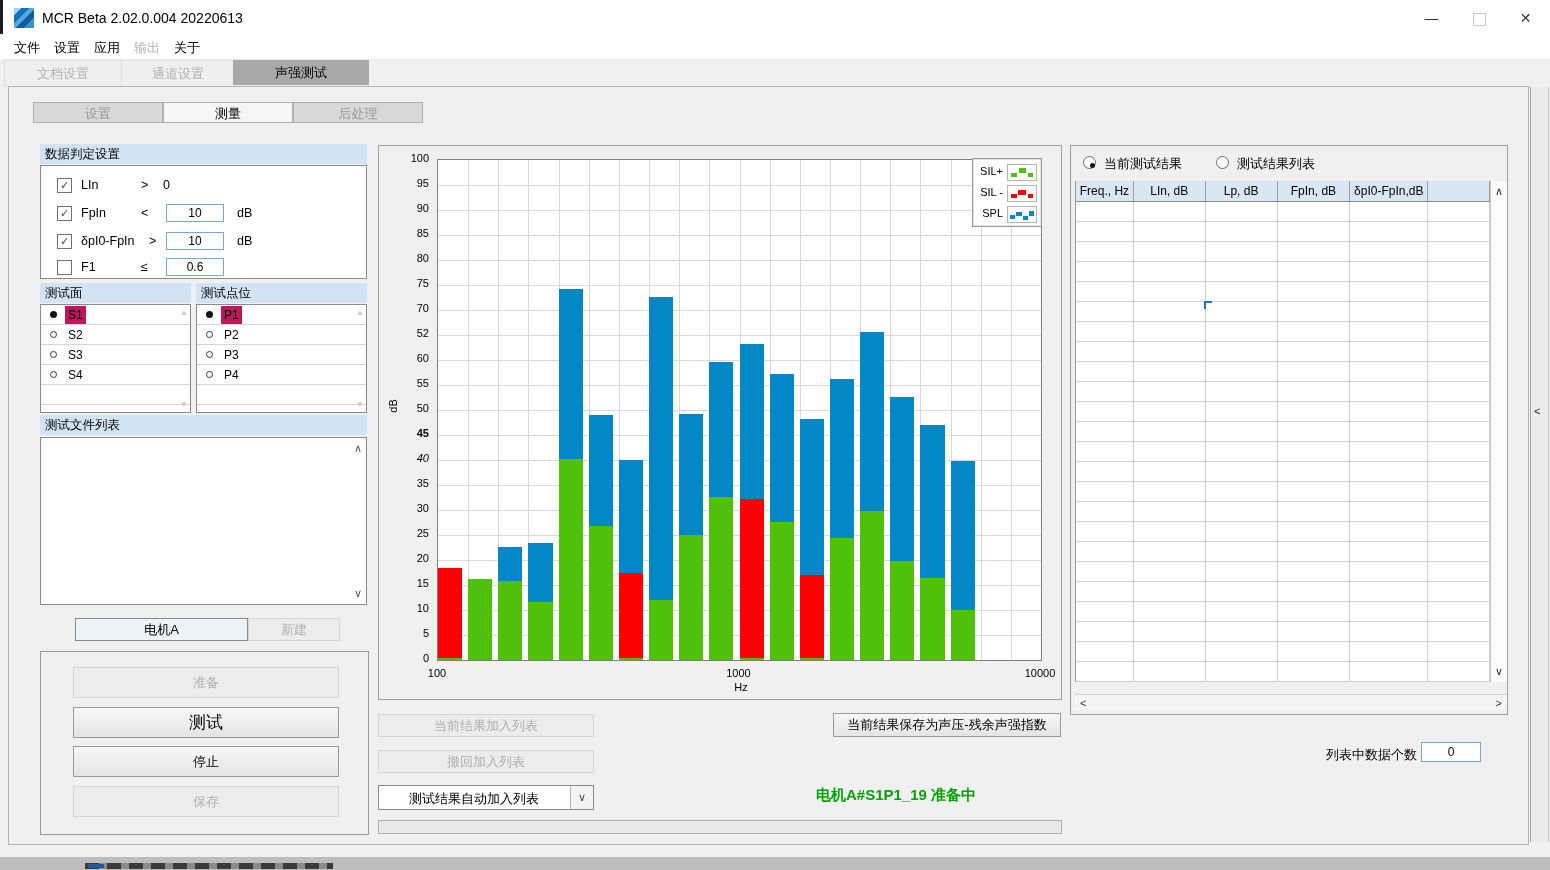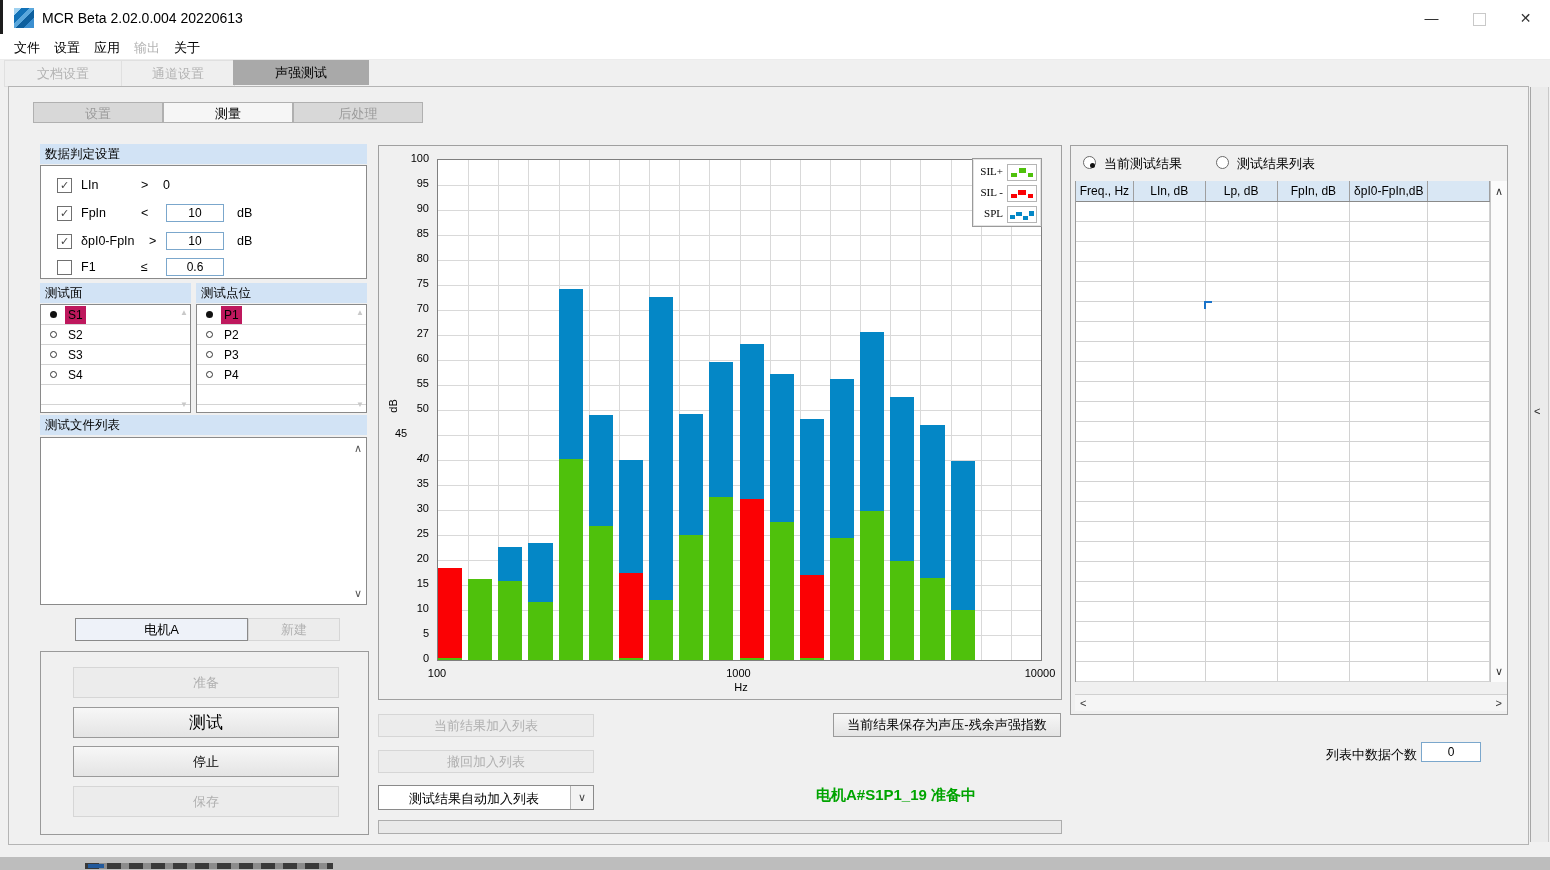--- a/index.html
+++ b/index.html
@@ -58,21 +58,21 @@
   .btn.motor{background:#eef2f9;border:1px solid #8a8a8a;color:#000;}
   .ctrlbox{left:40px;top:651px;width:327px;height:182px;border:1px solid #9a9a9a;}
   
   .chartpanel{left:378px;top:145px;width:684px;height:555px;background:#f0f0f0;border:1px solid #a0a0a0;box-sizing:border-box;}
   #plot{left:437px;top:159px;width:603px;height:500px;background:#fff;border:1px solid #7f7f7f;overflow:hidden;}
   .gridh,.gridv{position:absolute;background:#d9d9d9;}
   .bar{position:absolute;bottom:0;}
   .tick{position:absolute;font-size:11px;color:#000;}
   .legend{left:972px;top:158px;width:68px;height:67px;background:#fff;border:1px solid #9a9a9a;box-shadow:inset 0 0 0 1px #e3e3e3;}
   .lgrow{position:absolute;left:0;width:100%;height:20px;}
-  .lglabel{position:absolute;right:38px;top:3px;font-size:11px;color:#000;font-family:Liberation Serif, serif;}
+  .lglabel{position:absolute;right:38px;top:3px;font-size:11px;color:#000;}
   .lgicon{position:absolute;right:4px;top:2px;width:28px;height:15px;background:#fff;border:1px solid #b5b5b5;}
   .lgicon i{position:absolute;display:block;}
   
   .rpanel{left:1070px;top:145px;width:438px;height:570px;background:#f0f0f0;border:1px solid #a0a0a0;box-sizing:border-box;}
   .radio{width:13px;height:13px;border-radius:50%;border:1px solid #6a6a6a;background:#fff;box-sizing:border-box;}
   .radio.sel::after{content:"";position:absolute;left:3px;top:3px;width:5px;height:5px;border-radius:50%;background:#111;display:block;position:relative;margin:2.5px;}
   .rlabel{font-size:13px;color:#000;}
   #rtable{left:1075px;top:181px;width:415px;height:501px;background:#fff;overflow:hidden;border-left:1px solid #9a9a9a;box-sizing:border-box;}
   .thead{display:flex;height:21px;background:#d9e7f4;border-bottom:1px solid #8a8a8a;box-sizing:border-box;}
   .thead .hc{box-sizing:border-box;border-right:1px solid #9f9f9f;font-size:12px;line-height:20px;text-align:center;overflow:hidden;white-space:nowrap;}
@@ -301,25 +301,25 @@
   <div class="abs" id="axis-layer">
       <div class="abs tick" style="left: 395px; width: 34px; text-align: right; top: 652px;">0</div>
       <div class="abs tick" style="left: 395px; width: 34px; text-align: right; top: 627px;">5</div>
       <div class="abs tick" style="left: 395px; width: 34px; text-align: right; top: 602px;">10</div>
       <div class="abs tick" style="left: 395px; width: 34px; text-align: right; top: 577px;">15</div>
       <div class="abs tick" style="left: 395px; width: 34px; text-align: right; top: 552px;">20</div>
       <div class="abs tick" style="left: 395px; width: 34px; text-align: right; top: 527px;">25</div>
       <div class="abs tick" style="left: 395px; width: 34px; text-align: right; top: 502px;">30</div>
       <div class="abs tick" style="left: 395px; width: 34px; text-align: right; top: 477px;">35</div>
       <div class="abs tick" style="left: 395px; width: 34px; text-align: right; top: 452px; font-style: italic;">40</div>
-      <div class="abs tick" style="left: 395px; width: 34px; text-align: left; top: 427px;">45</div>
+      <div class="abs tick" style="left: 395px; width: 34px; text-align: right; top: 427px; font-weight: bold;">45</div>
       <div class="abs tick" style="left: 395px; width: 34px; text-align: right; top: 402px;">50</div>
       <div class="abs tick" style="left: 395px; width: 34px; text-align: right; top: 377px;">55</div>
       <div class="abs tick" style="left: 395px; width: 34px; text-align: right; top: 352px;">60</div>
-      <div class="abs tick" style="left: 395px; width: 34px; text-align: right; top: 327px;">27</div>
+      <div class="abs tick" style="left: 395px; width: 34px; text-align: right; top: 327px;">52</div>
       <div class="abs tick" style="left: 395px; width: 34px; text-align: right; top: 302px;">70</div>
       <div class="abs tick" style="left: 395px; width: 34px; text-align: right; top: 277px;">75</div>
       <div class="abs tick" style="left: 395px; width: 34px; text-align: right; top: 252px;">80</div>
       <div class="abs tick" style="left: 395px; width: 34px; text-align: right; top: 227px;">85</div>
       <div class="abs tick" style="left: 395px; width: 34px; text-align: right; top: 202px;">90</div>
       <div class="abs tick" style="left: 395px; width: 34px; text-align: right; top: 177px;">95</div>
       <div class="abs tick" style="left: 395px; width: 34px; text-align: right; top: 152px;">100</div>
       <div class="abs tick" style="left: 412px; width: 50px; text-align: center; top: 667px;">100</div>
       <div class="abs tick" style="left: 713.5px; width: 50px; text-align: center; top: 667px;">1000</div>
       <div class="abs tick" style="left: 1015px; width: 50px; text-align: center; top: 667px;">10000</div>

